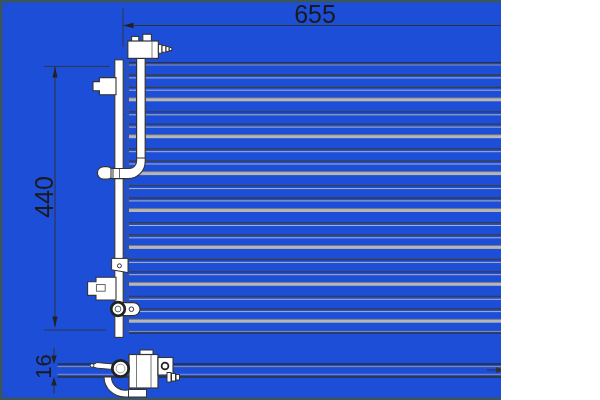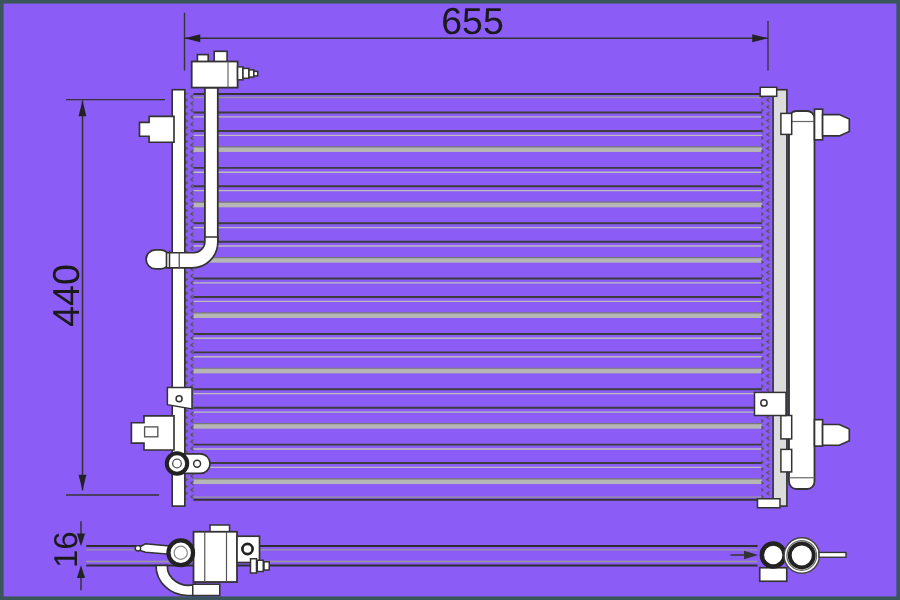--- a/index.html
+++ b/index.html
@@ -1,16 +1,16 @@
 <!DOCTYPE html>
 <html><head>
 <meta charset="utf-8">
 <style>
   html,body{margin:0;padding:0;background:#fff;}
-  .frame{position:relative;width:600px;height:400px;background:#8b5cf6;overflow:hidden;}
+  .frame{position:relative;width:501px;height:400px;background:#1d4ed8;overflow:hidden;}
   svg{display:block;}
   text{font-family:"Liberation Sans","DejaVu Sans",sans-serif;fill:#1a1a1a;}
   .dimtext{font-size:25px;}
   .dimtext-small{font-size:22px;}
 </style>
 </head>
 <body>
 
 <div class="frame">
 <svg width="600" height="400" viewBox="0 0 600 400">

